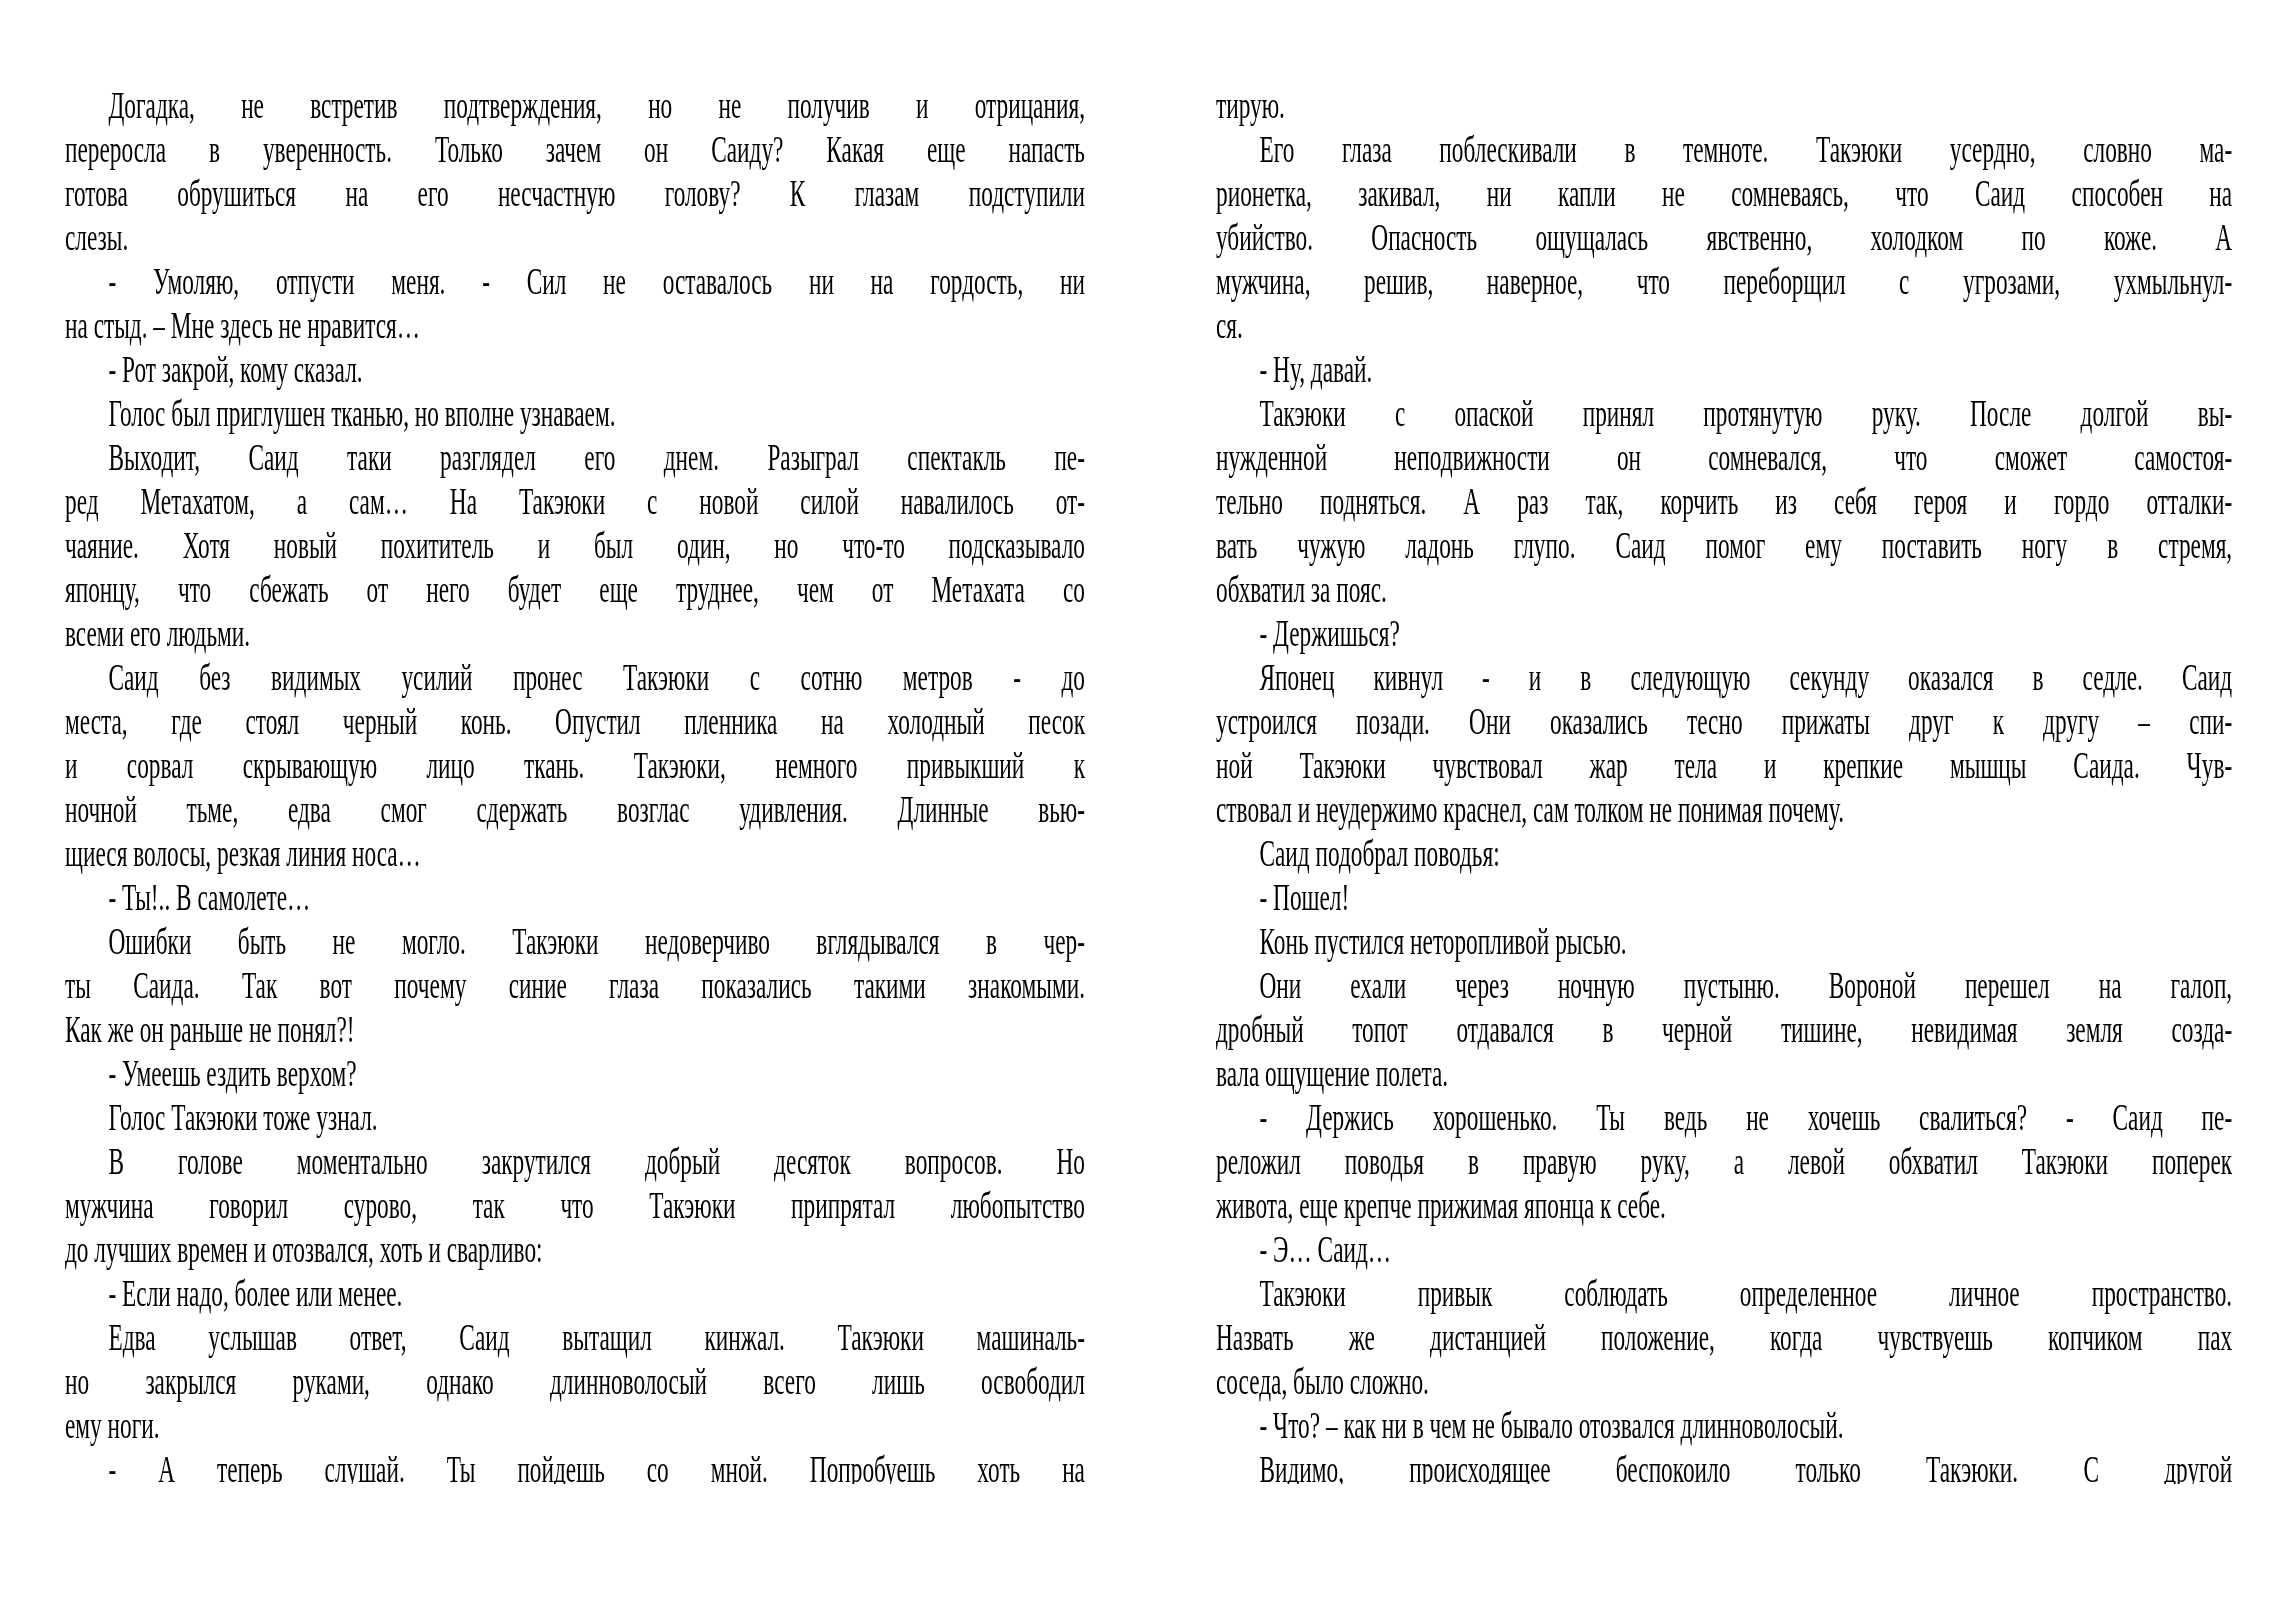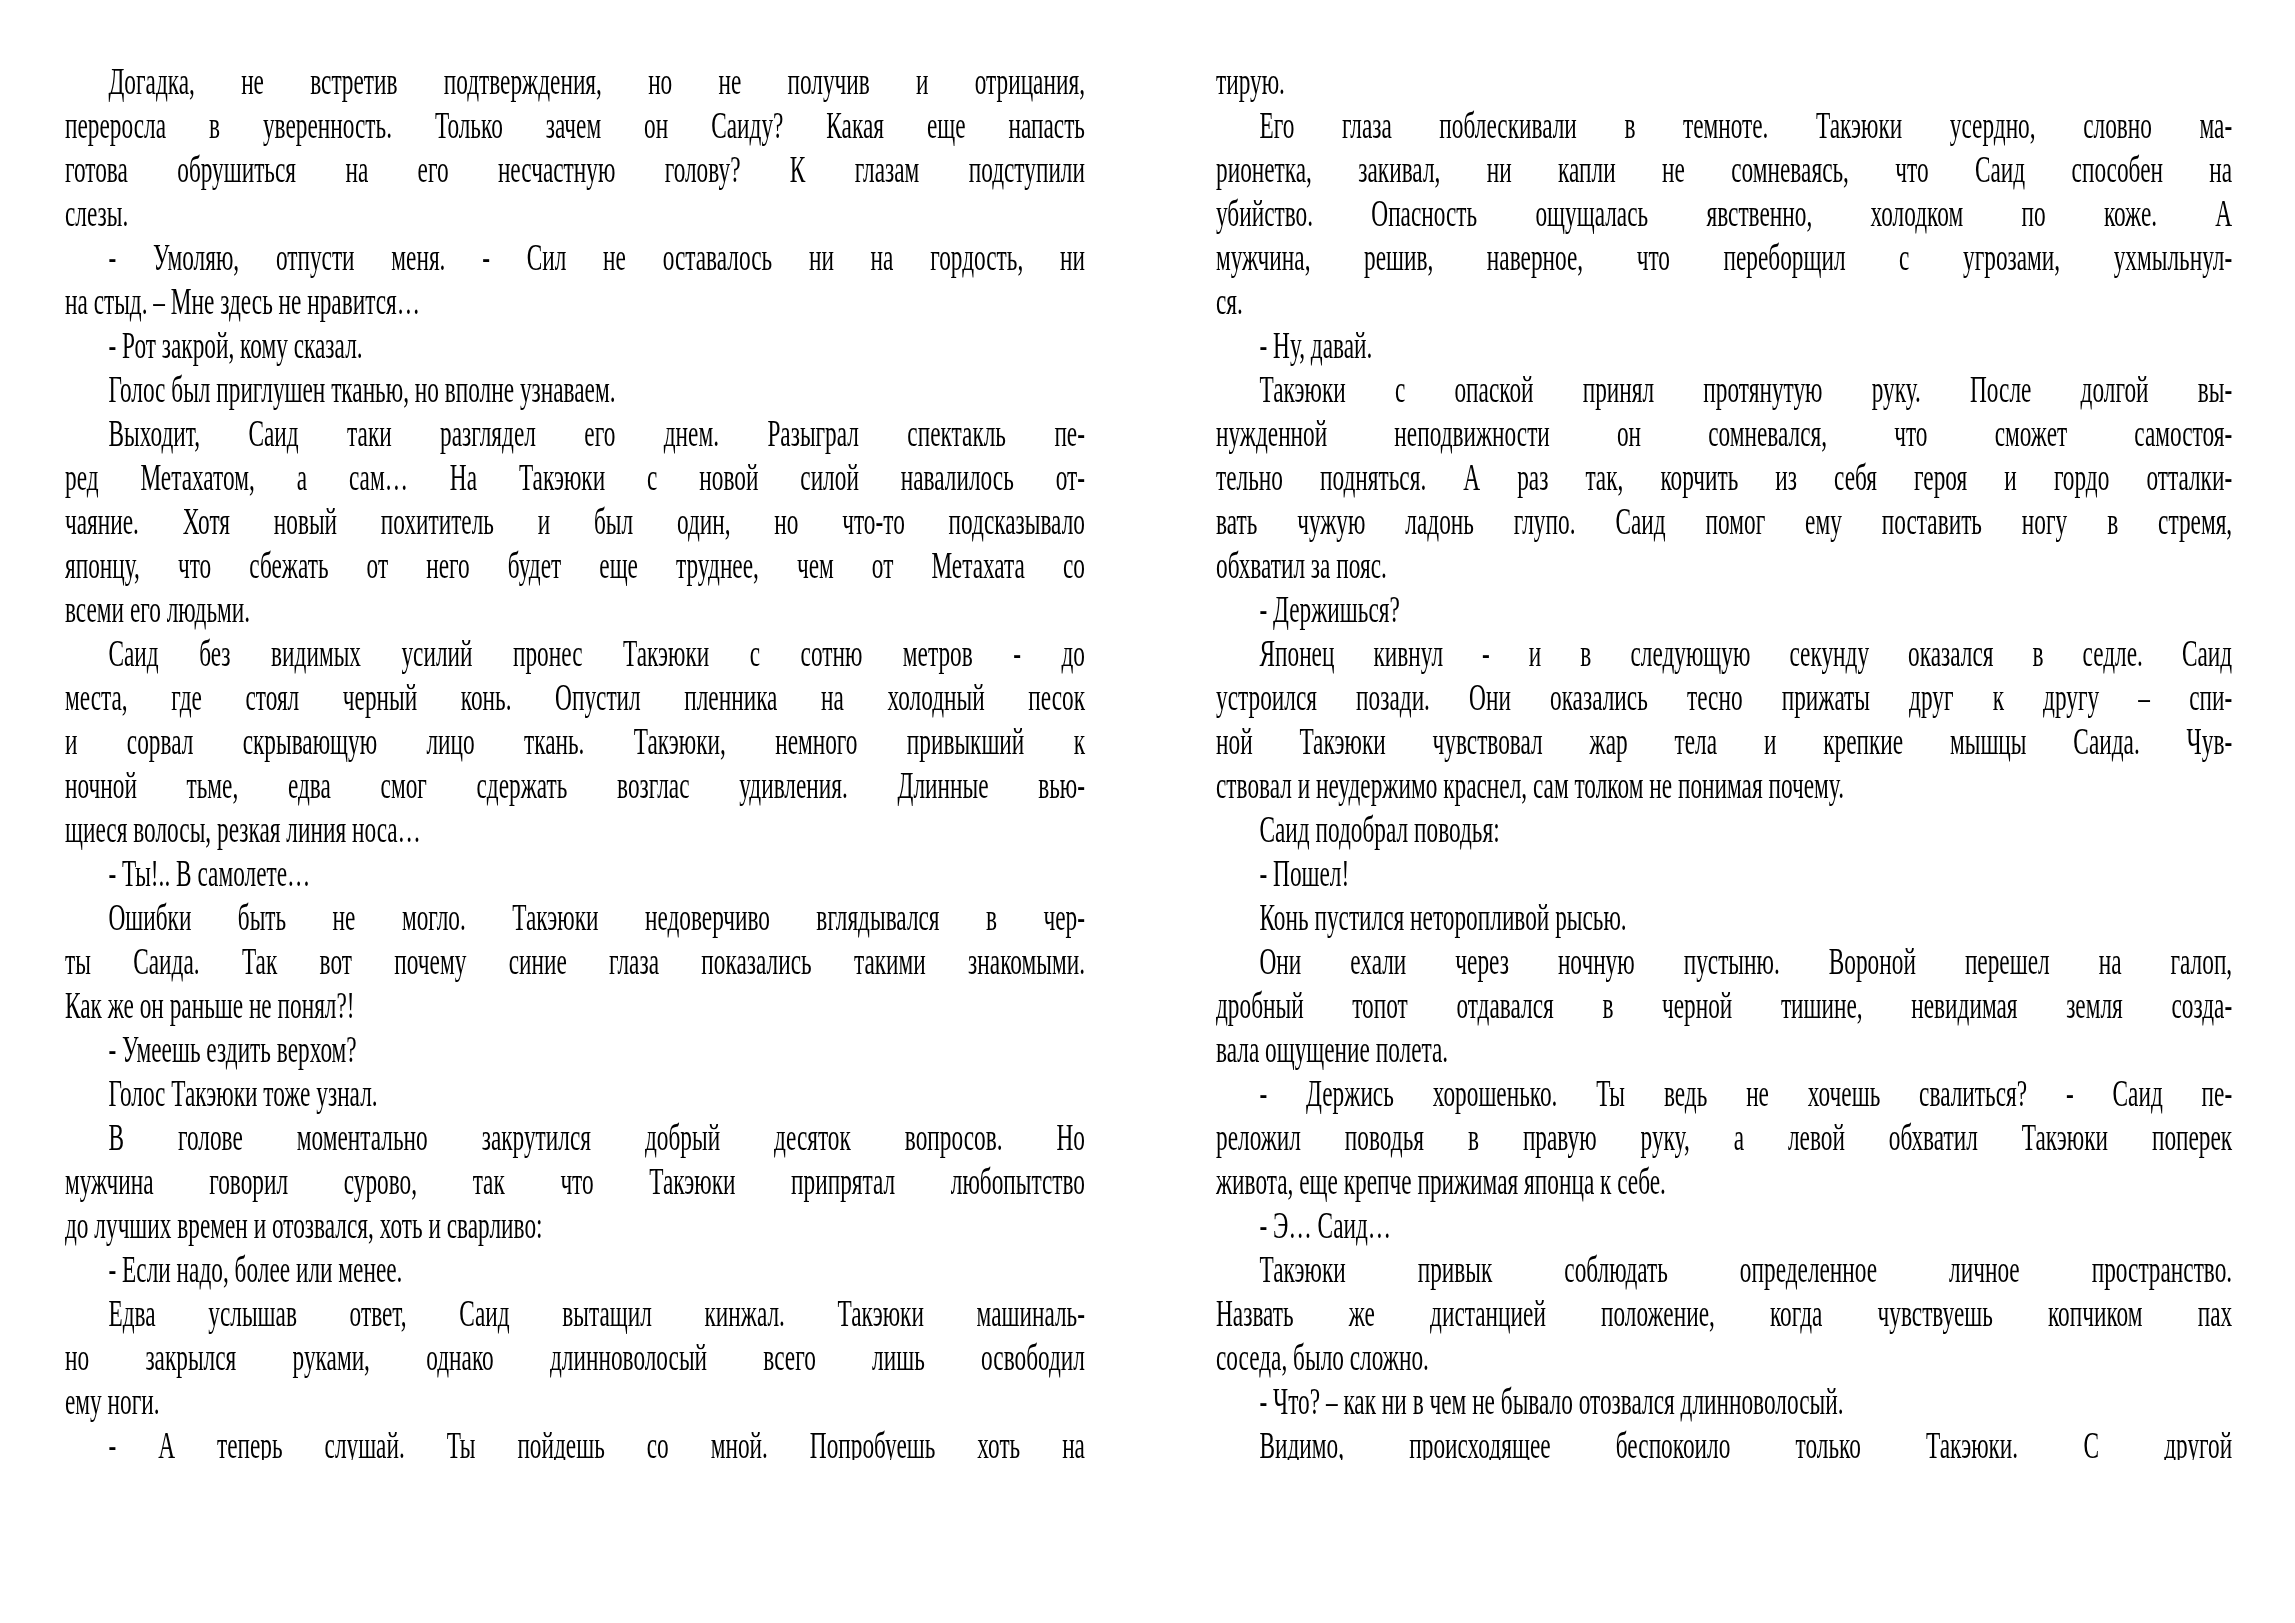--- a/index.html
+++ b/index.html
@@ -8,20 +8,21 @@
     background: #ffffff;
   }
   .page {
     position: relative;
     width: 2295px;
     height: 1460px;
     background: #ffffff;
     overflow: hidden;
     font-family: "Liberation Serif", "DejaVu Serif", serif;
     color: #000000;
+    margin-top: 24px;
   }
   .col {
     position: absolute;
     top: 60px;
     font-size: 37px;
     line-height: 44px;
     transform: scaleX(0.63);
     transform-origin: 0 0;
     font-stretch: condensed;
   }

